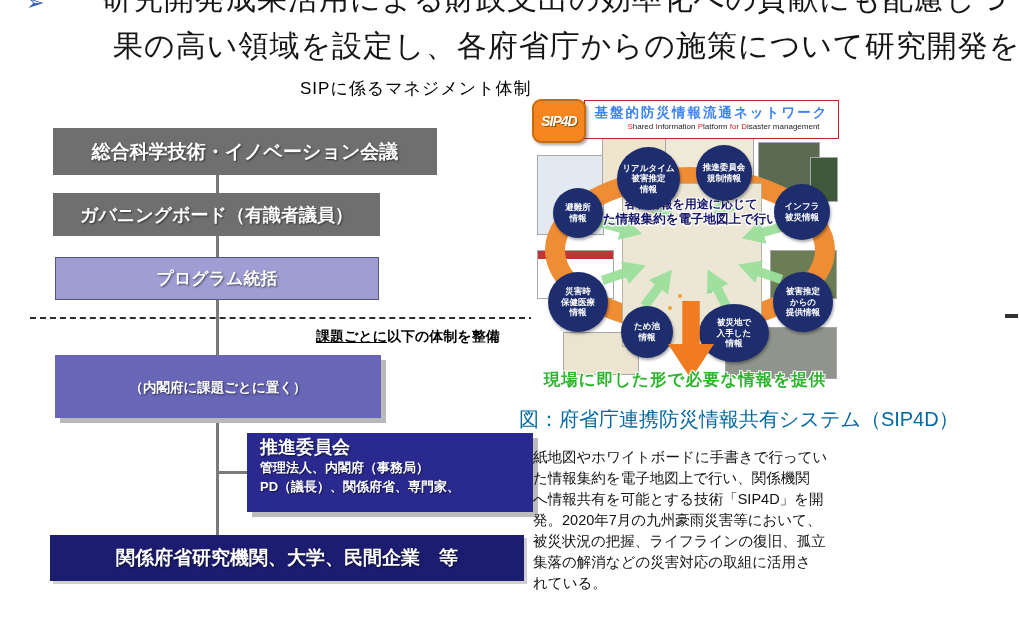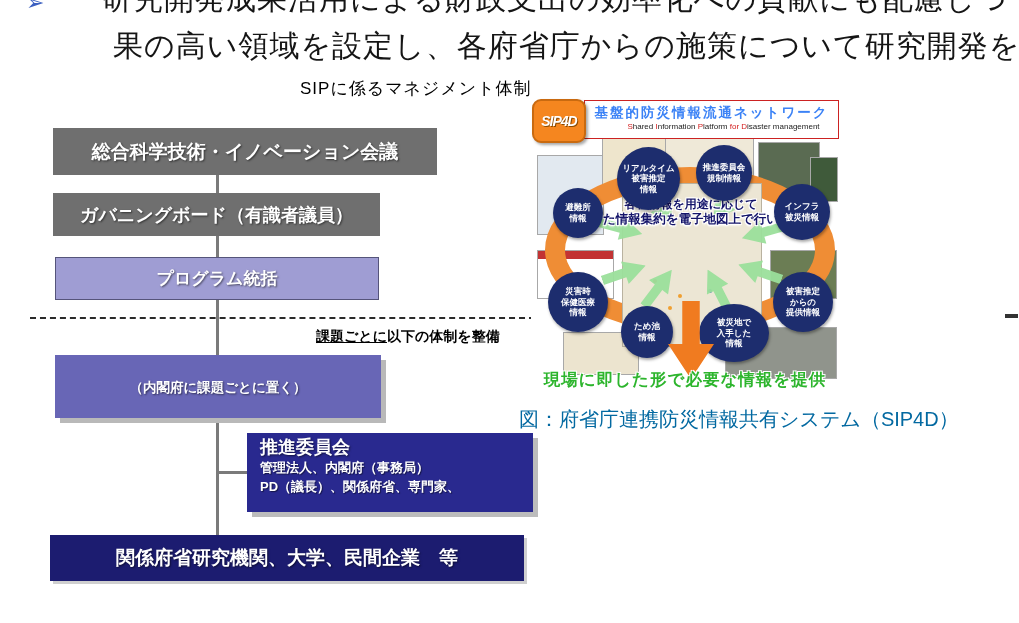--- a/index.html
+++ b/index.html
@@ -189,14 +189,23 @@
 
     <div class="hdr">
       <div class="jt">基盤的防災情報流通ネットワーク</div>
       <div class="en"><span class="red">S</span><span>hared </span><span class="red">I</span><span>nformation </span><span class="red">P</span><span>latform </span><span class="red">for </span><span class="red">D</span><span>isaster management</span></div>
     </div>
     <div class="logo">SIP4D</div>
   </div>
 
   <div class="abs caption" style="left:519px;top:406px;">図：府省庁連携防災情報共有システム（SIP4D）</div>
 
+  <div class="abs para" style="left:533px;top:447px;width:330px;">
+    <span>紙地図やホワイトボードに手書きで行ってい</span>
+    <span>た情報集約を電子地図上で行い、関係機関</span>
+    <span>へ情報共有を可能とする技術「SIP4D」を開</span>
+    <span>発。2020年7月の九州豪雨災害等において、</span>
+    <span>被災状況の把握、ライフラインの復旧、孤立</span>
+    <span>集落の解消などの災害対応の取組に活用さ</span>
+    <span>れている。</span>
+  </div>
 
 </div>
 
 </body></html>

